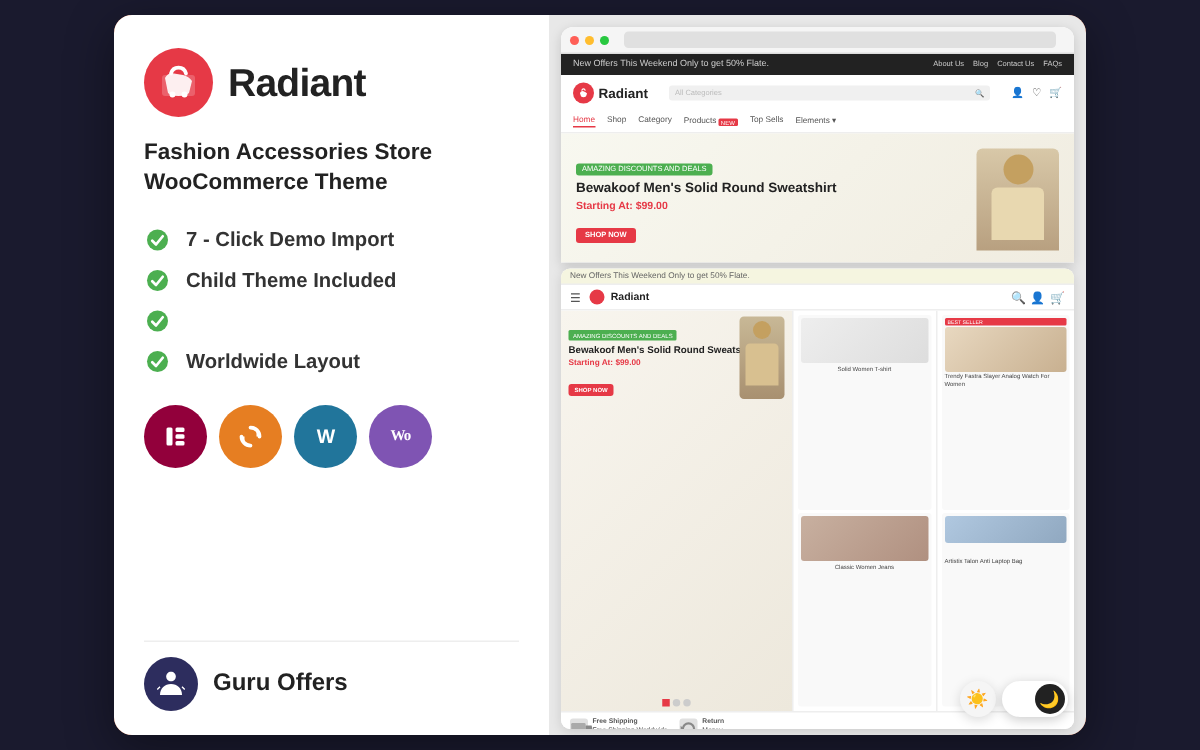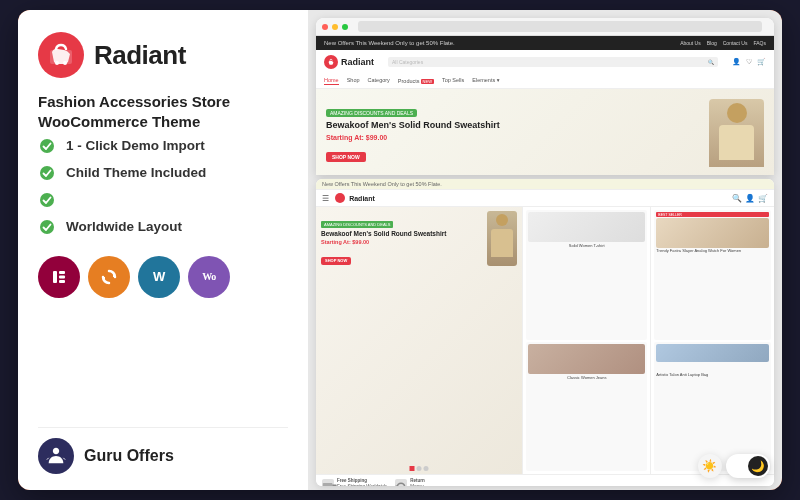--- a/index.html
+++ b/index.html
@@ -7,21 +7,21 @@
       width: 800px;
       height: 500px;
       overflow: hidden;
       font-family: 'Arial', sans-serif;
       background: #1a1a2e;
       display: flex;
       align-items: center;
       justify-content: center;
     }
     .card {
-      width: 764px;
+      width: 648px;
       height: 480px;
       background: #c2410c;
       border-radius: 12px;
       display: flex;
       overflow: hidden;
       box-shadow: 0 8px 32px rgba(0,0,0,0.4);
     }
     
     .left-panel {
       width: 290px;
@@ -56,21 +56,21 @@
       font-size: 26px;
       font-weight: 800;
       color: #222;
       letter-spacing: -0.5px;
     }
     .tagline {
       font-size: 15px;
       font-weight: 700;
       color: #222;
       line-height: 1.35;
-      margin-bottom: 4px;
+      margin-bottom: 18px;
     }
     .features {
       display: flex;
       flex-direction: column;
       gap: 9px;
       margin-bottom: 20px;
     }
     .feature-item {
       display: flex;
       align-items: center;
@@ -534,21 +534,21 @@
     </div>
 
     <div class="features">
       <div class="feature-item">
         <div class="check-icon">
           <svg viewBox="0 0 16 16">
               <circle cx="8" cy="8" r="7" fill="#4CAF50"></circle>
               <path d="M4.5 8.5 L7 11 L11.5 5.5" stroke="white" stroke-width="1.8" fill="none" stroke-linecap="round" stroke-linejoin="round"></path>
             </svg>
         </div>
-        <span class="feature-label">1 - Click Demo Import</span>
+        <span class="feature-label">7 - Click Demo Import</span>
       </div>
       <div class="feature-item">
         <div class="check-icon">
           <svg viewBox="0 0 16 16">
               <circle cx="8" cy="8" r="7" fill="#4CAF50"></circle>
               <path d="M4.5 8.5 L7 11 L11.5 5.5" stroke="white" stroke-width="1.8" fill="none" stroke-linecap="round" stroke-linejoin="round"></path>
             </svg>
         </div>
         <span class="feature-label">Child Theme Included</span>
       </div>

